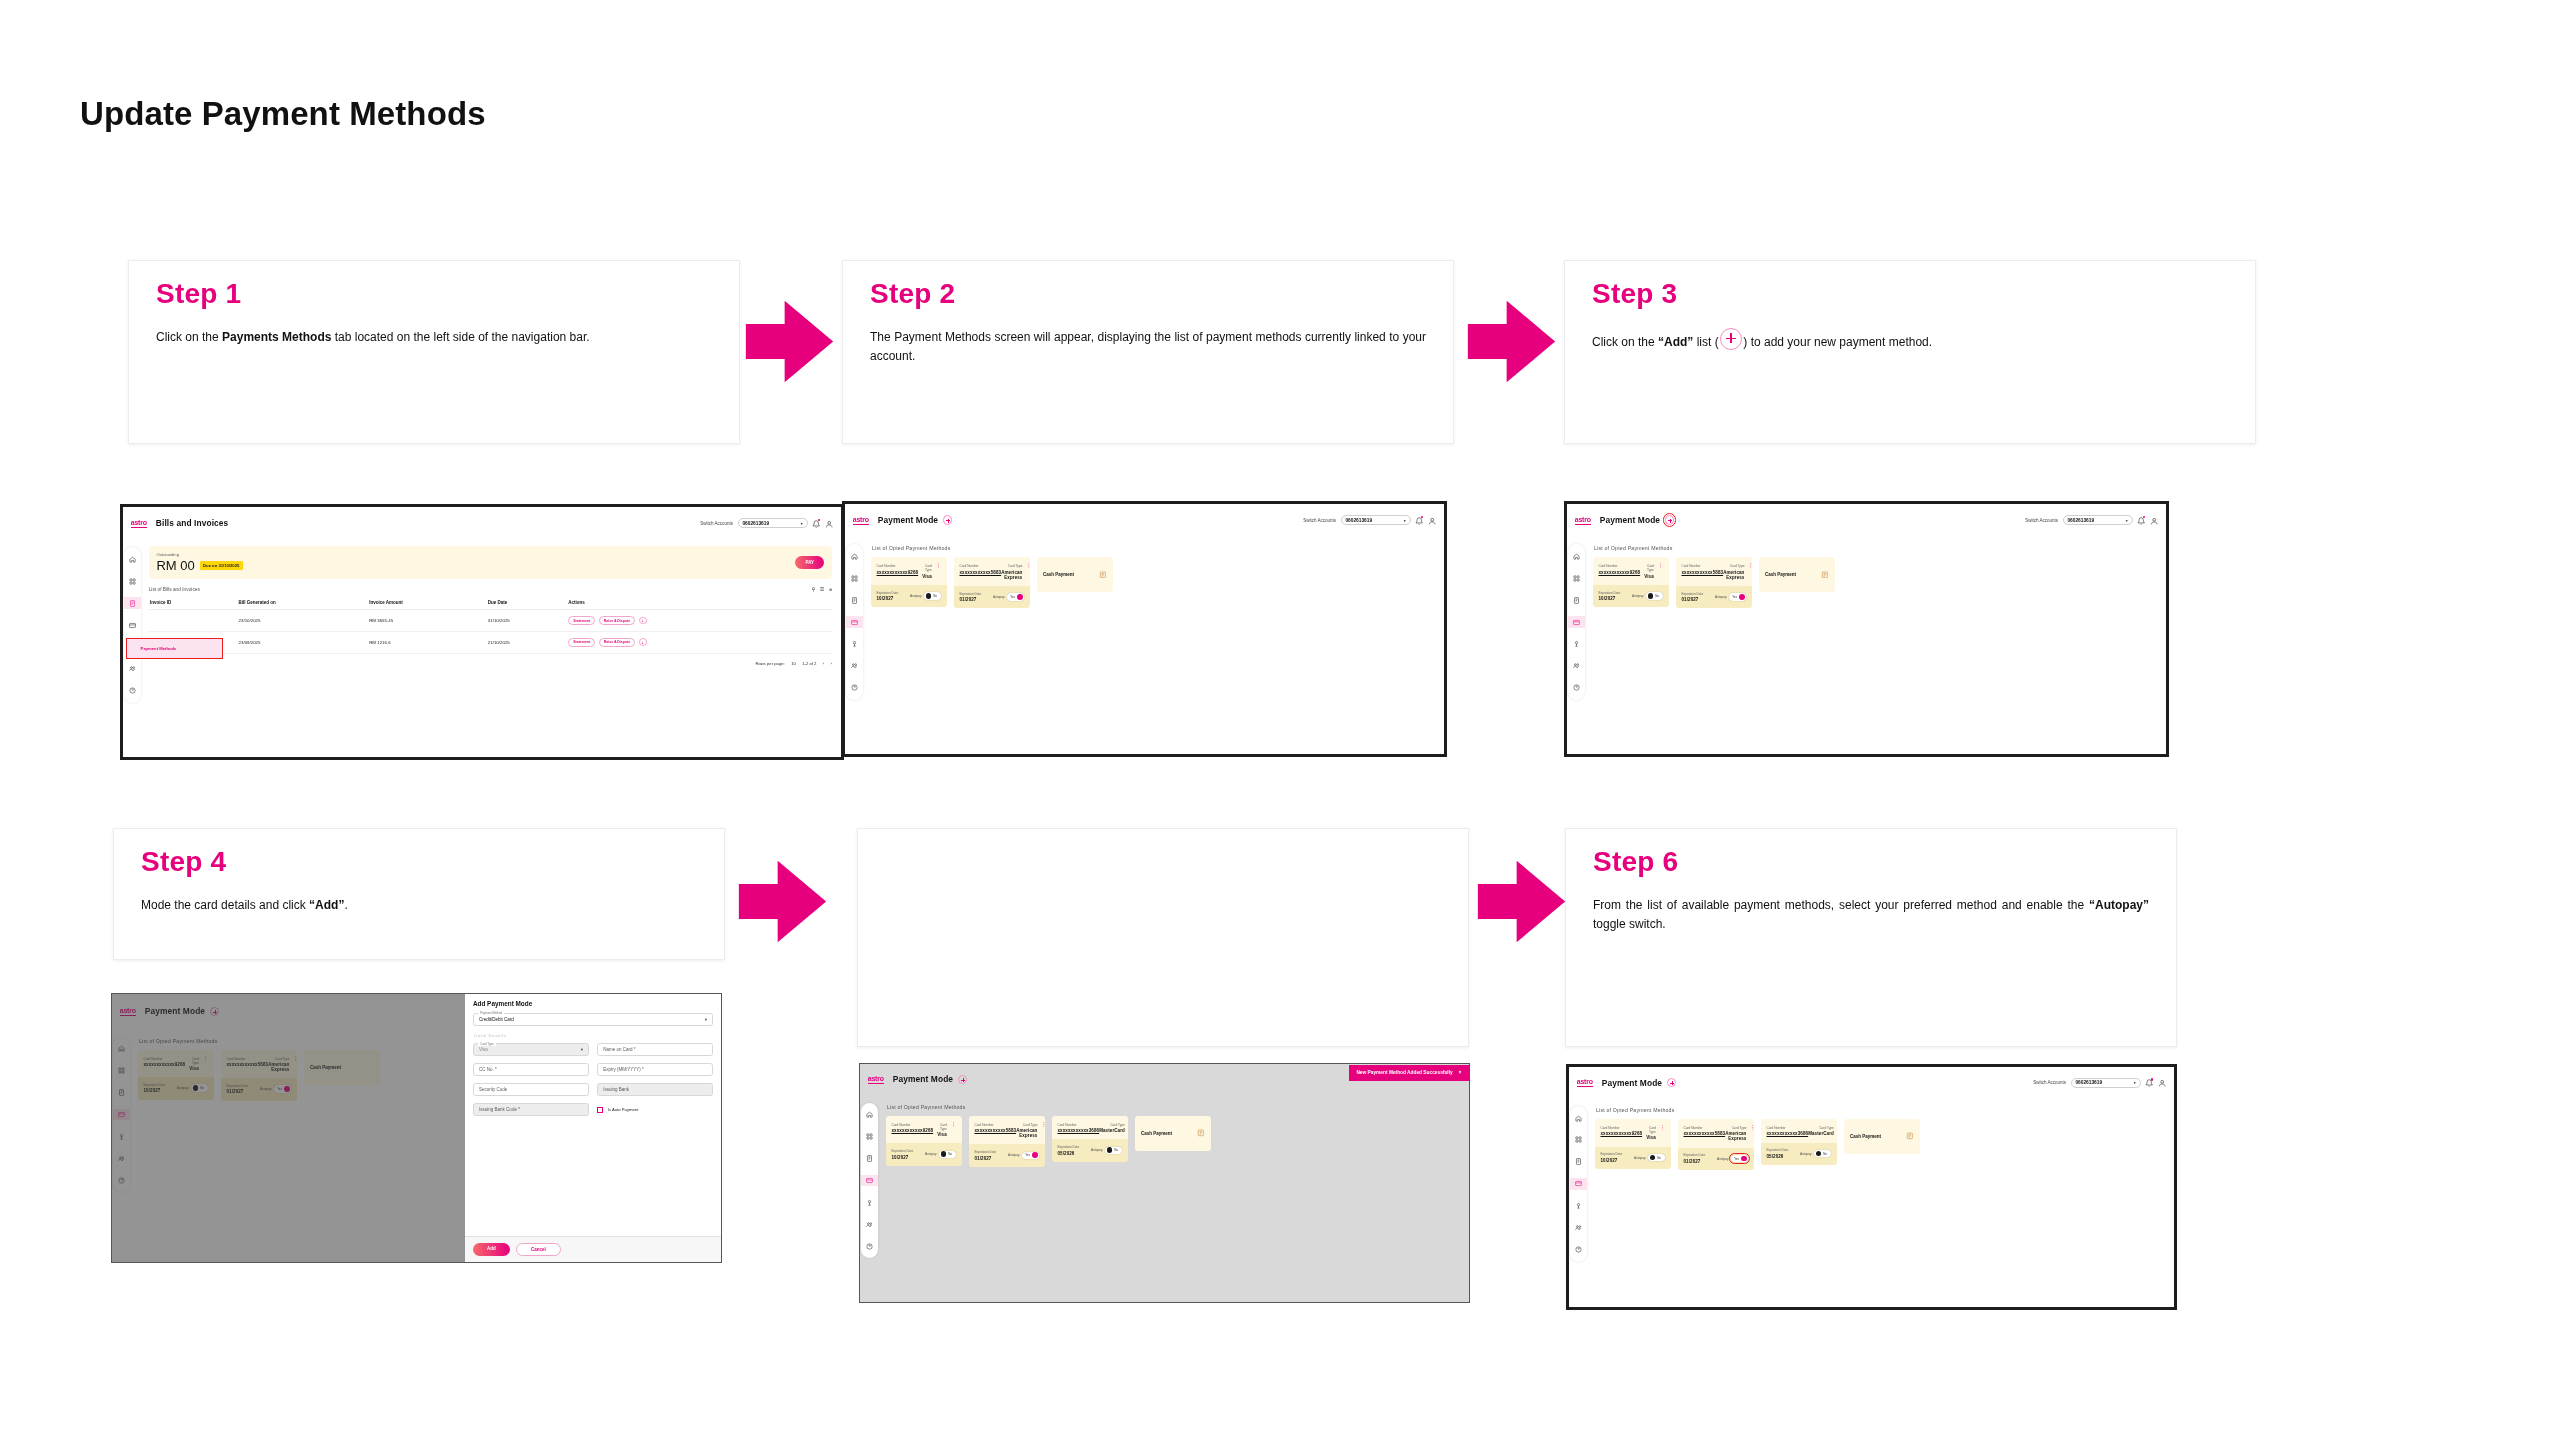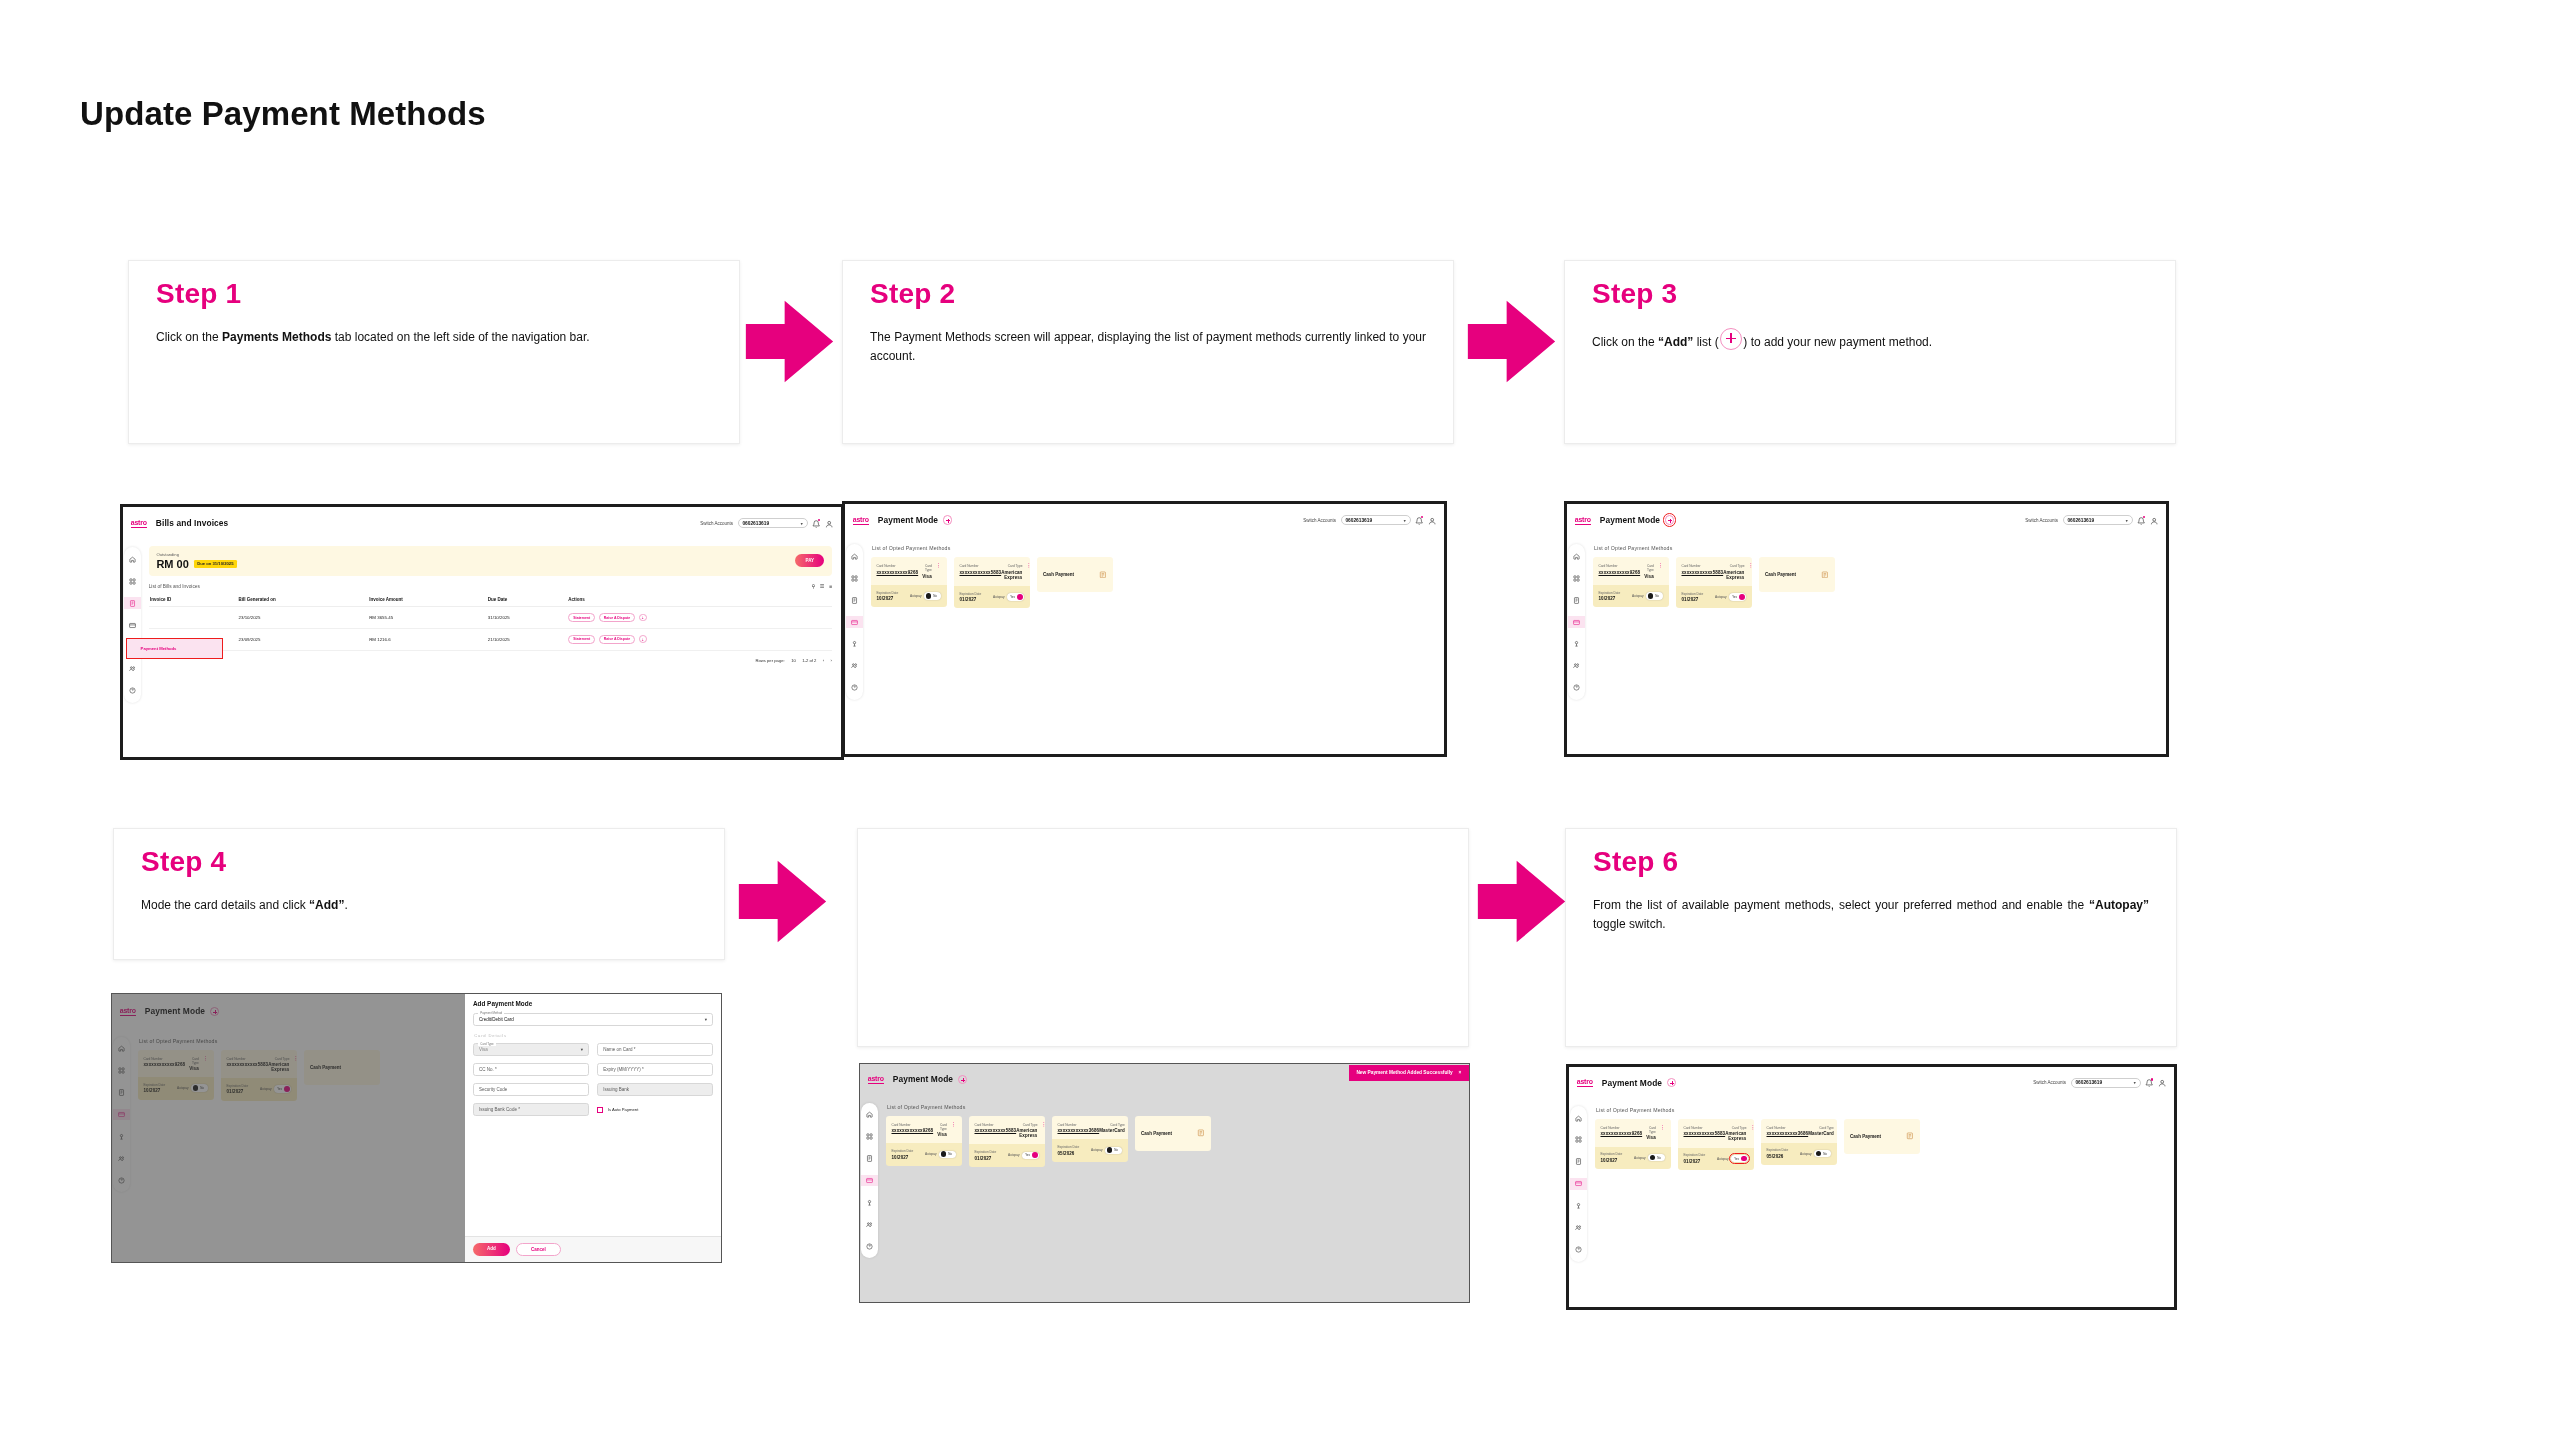--- a/index.html
+++ b/index.html
@@ -121,21 +121,21 @@
   .content { flex: 1; padding: 6.4px 9px 0 6.4px; min-width: 0; }
 
   
   .outstanding {
     background: #FEF8E2; border-radius: 3.9px;
     padding: 5.8px 7.7px; display: flex; align-items: center;
     position: relative; margin-bottom: 7.7px;
   }
   .out-label { font-size: 4.2px; color: #5c5c5c; }
   .out-row { display: flex; align-items: center; gap: 5.2px; margin-top: 1.3px; }
-  .out-amount { font-size: 11px; font-weight: bold; color: #111; }
+  .out-amount { font-size: 13px; font-weight: normal; color: #111; }
   .out-due {
     background: #FFD60A; font-size: 4.2px; font-weight: bold; color: #222;
     padding: 1.6px 3.2px; border-radius: 1.3px;
   }
   .pay-btn {
     margin-left: auto; background: linear-gradient(90deg,#F56A6A,#E6007E);
     color: #fff; font-size: 4.5px; font-weight: bold;
     padding: 3.9px 10.3px; border-radius: 9px;
   }
   .list-title-row { display:flex; align-items:center; margin-bottom: 3.9px; }
@@ -275,21 +275,21 @@
     <div class="step-head">Step 2</div>
     <div class="step-body">The Payment Methods screen will appear, displaying the list of payment methods currently linked to your account.</div>
   </div>
 
   <div class="arrow" style="left:1463px; top:293px;">
     <svg viewBox="0 0 100 100">
         <polygon points="5,32 45,32 45,8 95,50 45,92 45,68 5,68" fill="#E6007E"></polygon>
       </svg>
   </div>
 
-  <div class="step-card" style="left:1564px; top:260px; width:612px; height:184px;">
+  <div class="step-card" style="left:1564px; top:260px; width:692px; height:184px;">
     <div class="step-head">Step 3</div>
     <div class="step-body left">
       <span>Click on the </span><b>“Add”</b><span> list (</span><span class="plus-inline"></span><span>) to add your new payment method.</span>
     </div>
   </div>
 
   <div class="shot" style="left:120px; top:504px; width:724px; height:256px;">
     <div class="appbar">
       <div class="logo">astro</div>
       <div class="app-title">Bills and Invoices</div>

